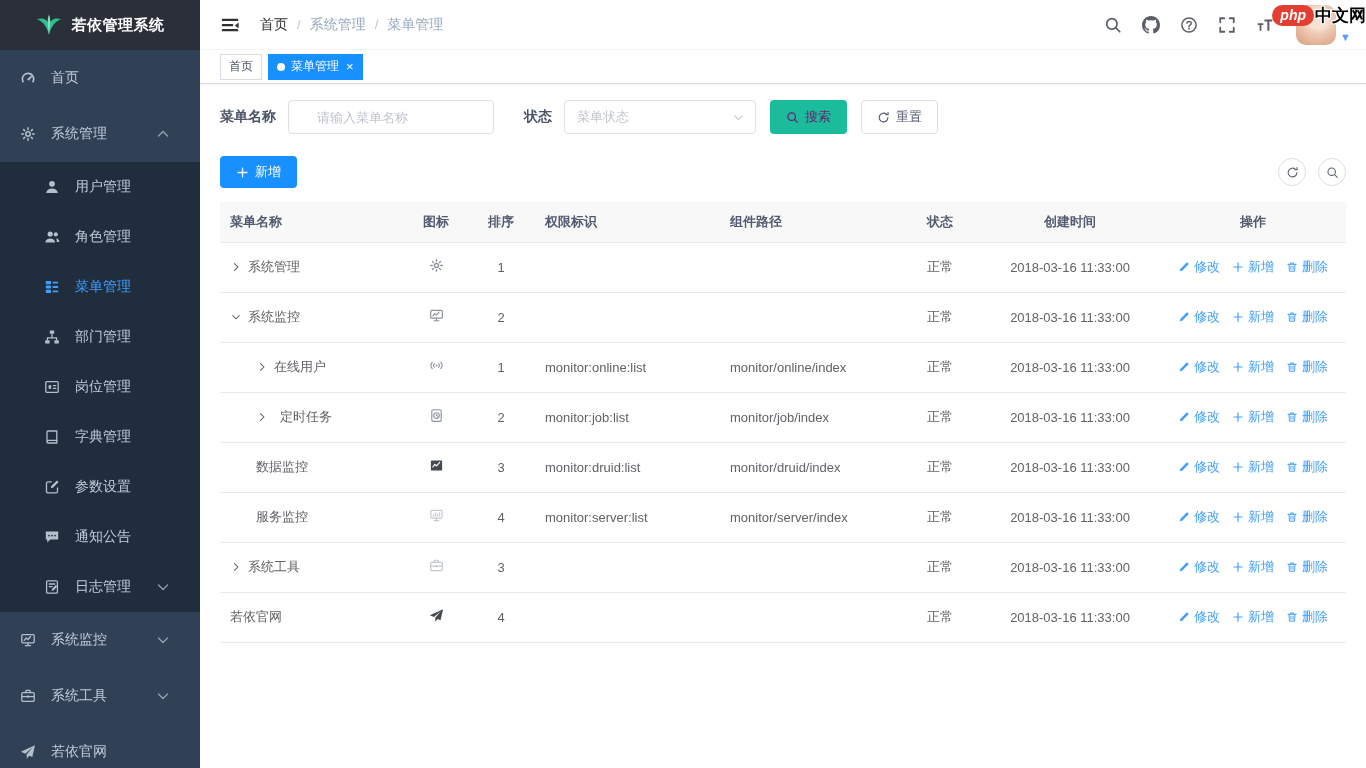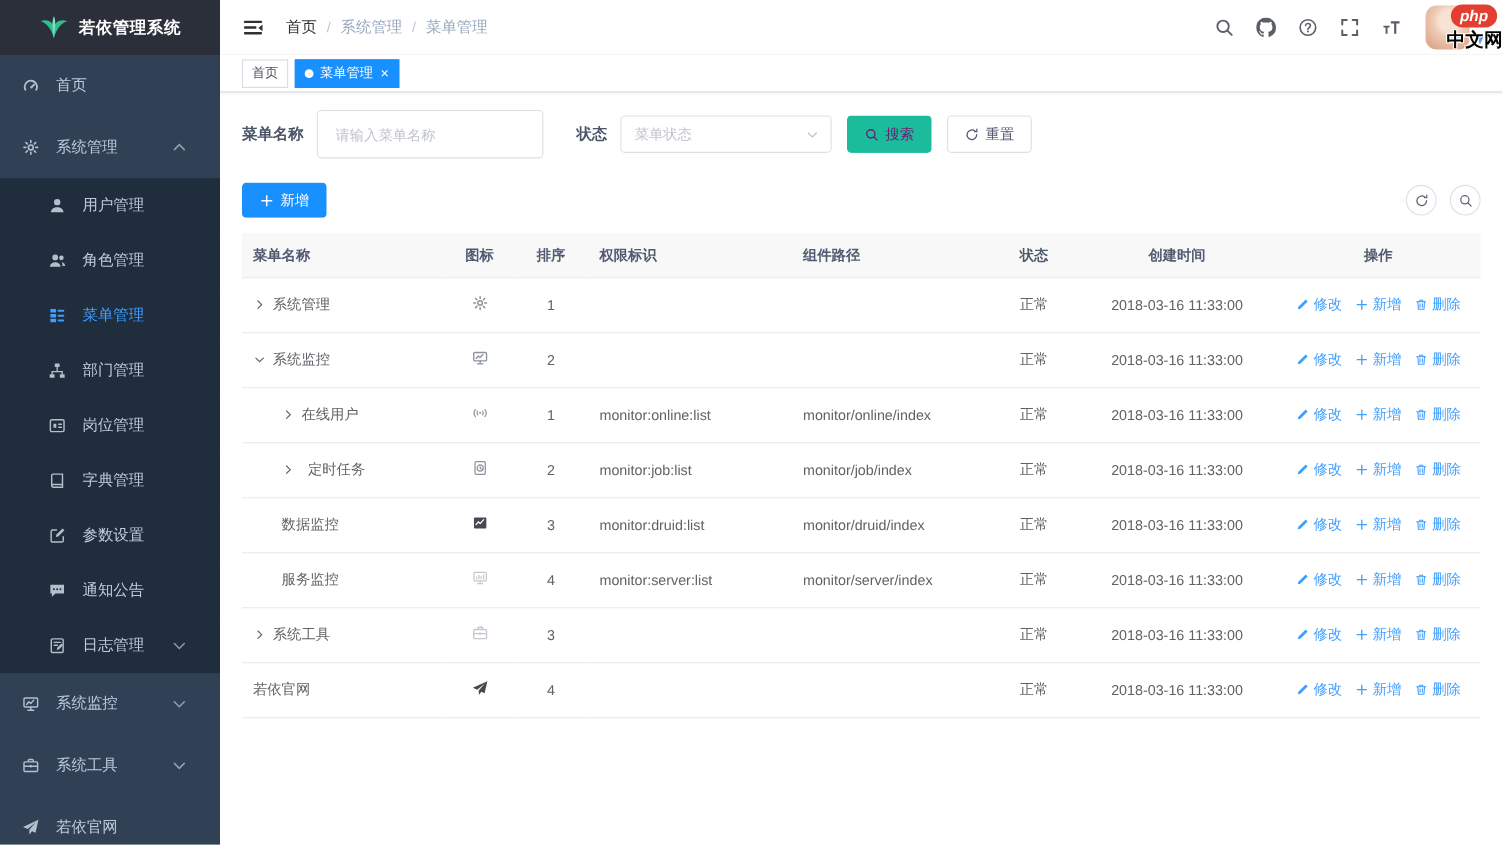--- a/index.html
+++ b/index.html
@@ -31,36 +31,36 @@
   .breadcrumb { display:flex; align-items:center; gap:9px; margin-left:12px; font-size:14px; }
   .crumb { color:#97a8be; }
   .crumb.first { color:#303133; }
   .crumb-sep { color:#c0c4cc; font-size:13px; }
   .nav-right { margin-left:auto; display:flex; align-items:center; gap:8px; }
   .nav-icon { font-size:18px; color:#5a5e66; padding:4px 6px; cursor:pointer; }
   .avatar-wrap { display:flex; align-items:flex-end; margin-left:8px; gap:4px; }
   .avatar { width:40px; height:40px; border-radius:10px; cursor:pointer;
             background: radial-gradient(circle at 55% 35%, #f7e3d4 0 28%, #eecab4 45%, #e0ac90 80%, #d49a7e); }
   .caret { color:#5a9cf8; font-size:11px; padding-bottom:2px; cursor:pointer; }
-  .watermark { position:absolute; top:4px; right:0; z-index:9; display:flex; align-items:center; pointer-events:none;flex-direction:column; }
+  .watermark { position:absolute; top:4px; right:0; z-index:9; display:flex; align-items:center; pointer-events:none; }
   .wm-badge { background:#e23f32; color:#fff; font-weight:bold; font-style:italic; font-size:14px; padding:2px 8px 3px; border-radius:12px; }
   .wm-text { color:#000000; font-weight:bold; font-size:17px; margin-left:1px;
              text-shadow:-1px -1px 0 #fff,1px -1px 0 #fff,-1px 1px 0 #fff,1px 1px 0 #fff; }
 
   .tags-bar { height:34px; border-bottom:1px solid #d8dce5; box-shadow:0 1px 3px rgba(0,0,0,.06); display:flex; align-items:center; padding:0 20px; gap:6px; }
   .tag { height:26px; display:inline-flex; align-items:center; padding:0 8px; border:1px solid #d8dce5; background:#fff; color:#495060; font-size:12px; cursor:pointer; }
   .tag.active { background:#1890ff; border-color:#1890ff; color:#fff; }
   .tag-dot { width:8px; height:8px; border-radius:50%; background:#fff; margin-right:6px; }
   .tag-close { margin-left:7px; font-size:13px; line-height:1; }
 
   .content { padding:16px 20px 0; }
 
   .filter { display:flex; align-items:center; font-size:14px; margin-bottom:22px; }
   .f-label { font-weight:bold; color:#4c5566; margin-right:12px; white-space:nowrap; }
-  .f-input { width:206px; height:44px; border:1px solid #dcdfe6; border-radius:4px; padding:0 16px; font-size:13px; color:#606266; margin-right:30px; outline:none; font-family:inherit; }
+  .f-input { width:206px; height:34px; border:1px solid #dcdfe6; border-radius:4px; padding:0 28px; font-size:13px; color:#606266; margin-right:30px; outline:none; font-family:inherit; }
   .f-input::placeholder { color:#c0c4cc; }
   .f-select { width:192px; height:34px; border:1px solid #dcdfe6; border-radius:4px; padding:0 10px 0 12px; font-size:13px; color:#c0c4cc; margin-right:14px; display:flex; align-items:center; justify-content:space-between; cursor:pointer; background:#fff; }
   .f-select .icn { color:#c0c4cc; font-size:13px; }
 
   .btn { height:34px; border-radius:4px; padding:0 15px; font-size:13px; display:inline-flex; align-items:center; gap:6px; border:1px solid transparent; cursor:pointer; font-family:inherit; }
   .btn .icn { font-size:13px; }
   .btn-teal { background:#1abc9c; color:#701a75; margin-right:14px; }
   .btn-plain { background:#fff; border-color:#dcdfe6; color:#515a6e; }
   .btn-primary { background:#1890ff; color:#fff; height:32px; }
 

